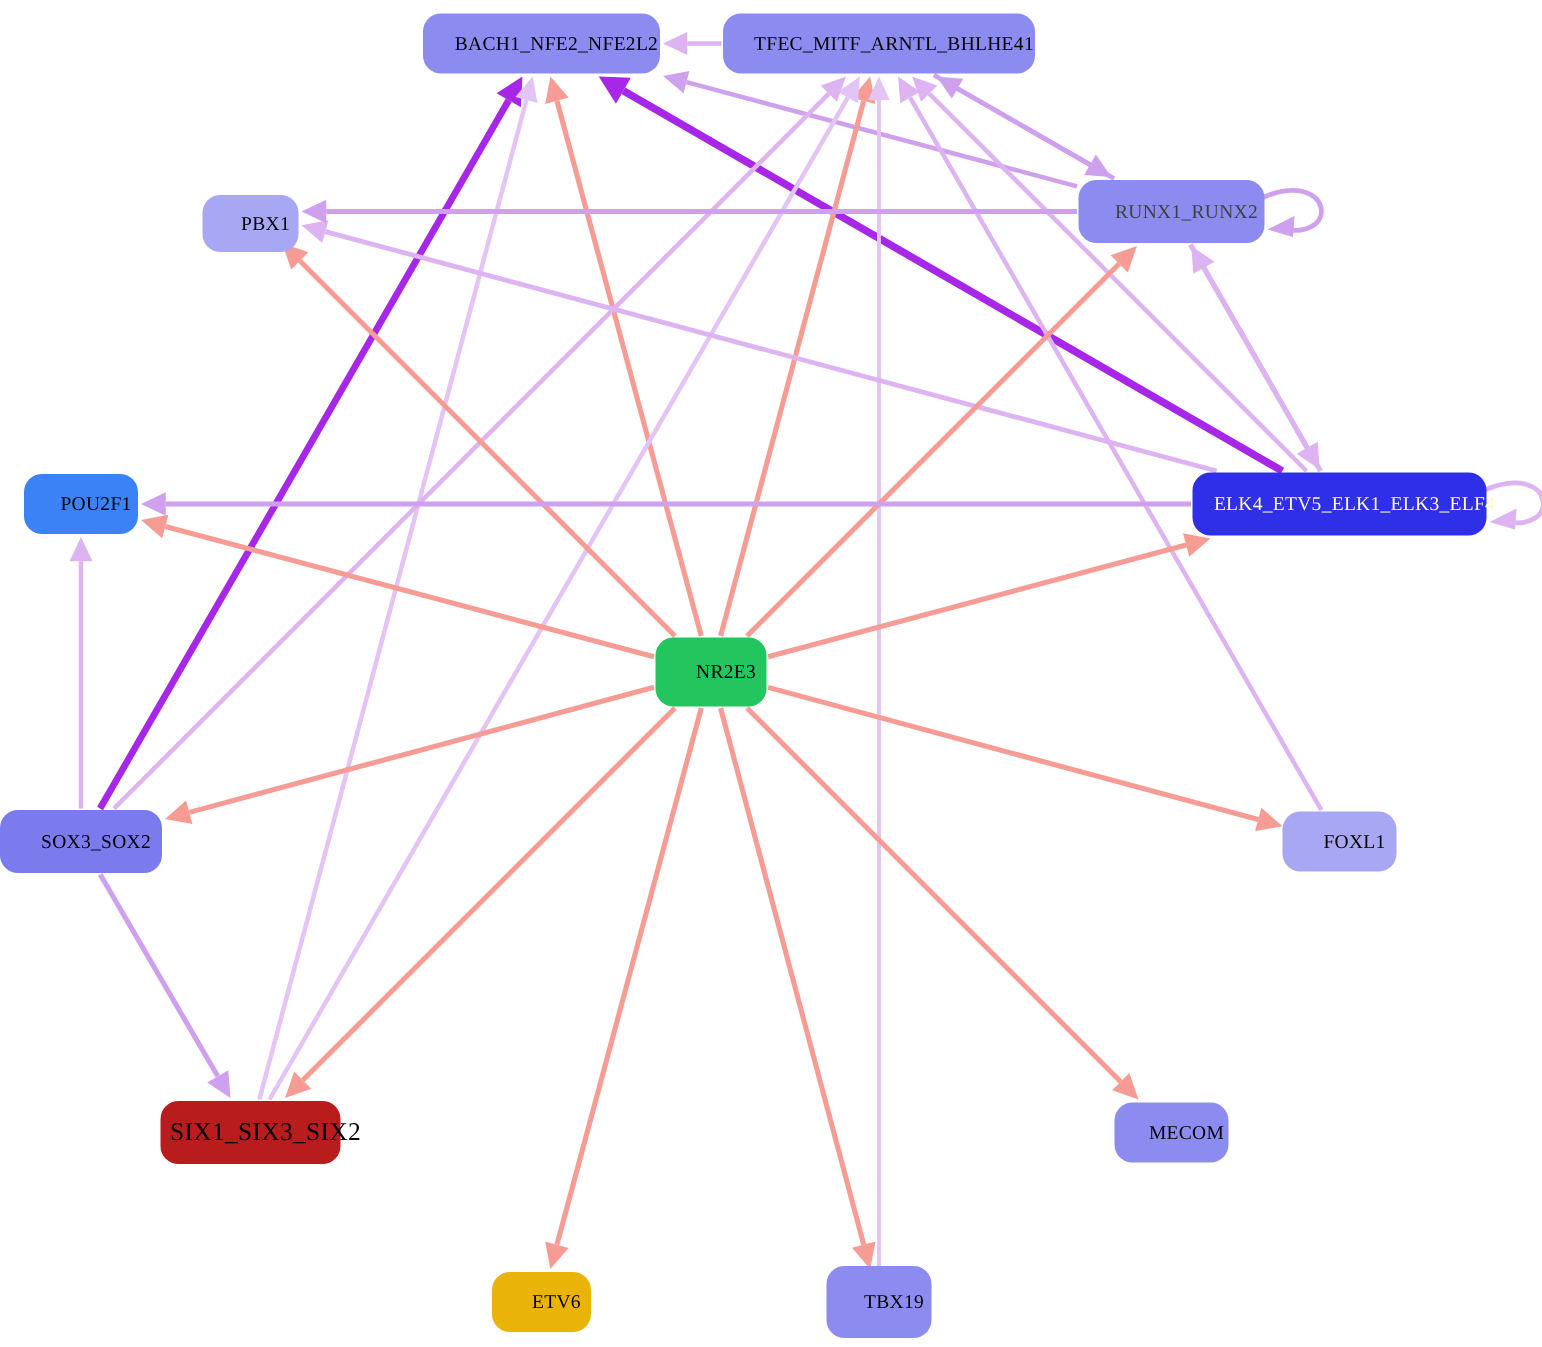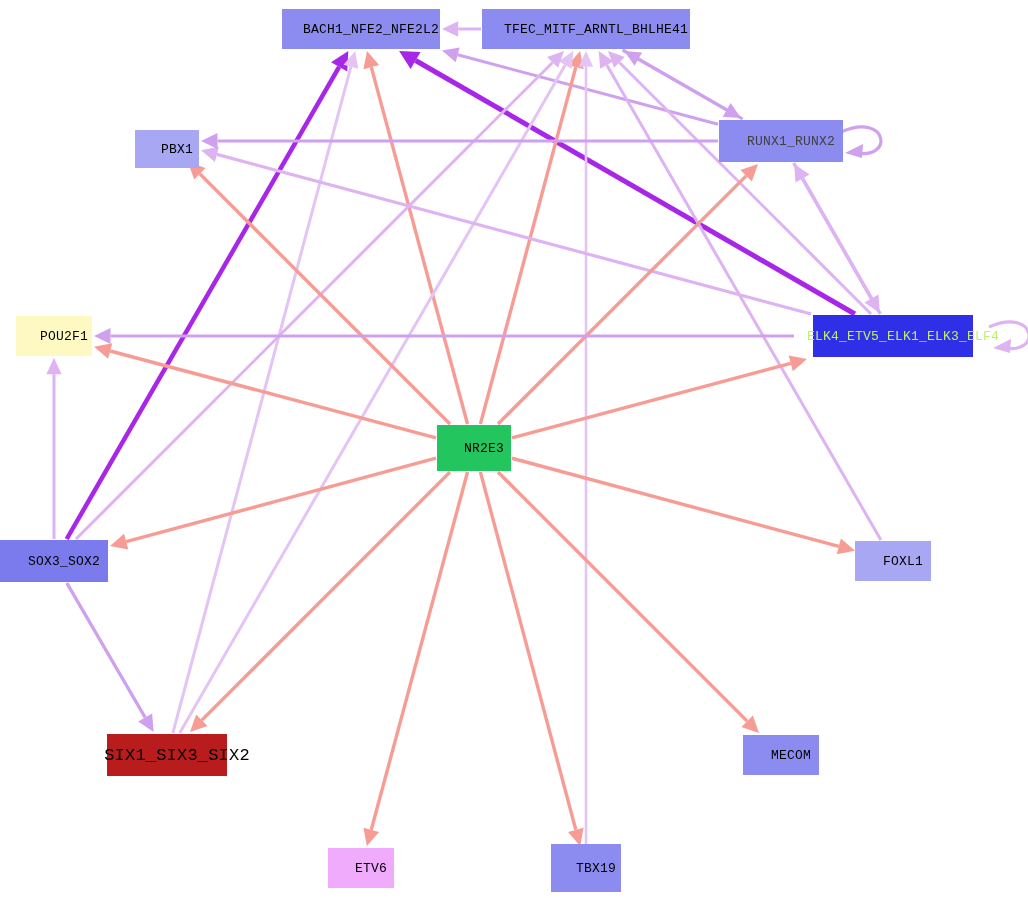--- a/index.html
+++ b/index.html
@@ -1,21 +1,21 @@
 <!DOCTYPE html>
 <html><head>
 <meta charset="utf-8">
 <style>
   html,body{margin:0;padding:0;background:#ffffff;}
   body{width:1028px;height:898px;font-family:"Liberation Sans",sans-serif;overflow:hidden;}
   #graph{position:relative;width:1028px;height:898px;background:#ffffff;}
   #edge-layer{position:absolute;left:0;top:0;width:1028px;height:898px;}
   .node{position:absolute;box-sizing:border-box;display:flex;align-items:center;
-        justify-content:center;border-radius:0;white-space:nowrap;
-        font-family:Liberation Mono, monospace;font-size:13px;letter-spacing:.2px;
+        justify-content:center;border-radius:12px;white-space:nowrap;
+        font-family:Liberation Serif, serif;font-size:13px;letter-spacing:.2px;
         color:#000000;transform:translate(-50%,-50%);z-index:5;padding-left:20px;}
 </style>
 </head>
 <body>
 
 <div id="graph">
   <svg id="edge-layer" viewBox="0 0 1028 898" xmlns="http://www.w3.org/2000/svg">
       <g>
         <line x1="481" y1="29" x2="458.2" y2="28.999999999999996" stroke="#ddb3f2" stroke-width="3" stroke-linecap="butt"></line>
         <polygon points="442,29 458.2,21.349999999999994 458.2,36.65" fill="#ddb3f2"></polygon>
@@ -146,22 +146,22 @@
       </g>
       <g>
         <line x1="480.4" y1="472" x2="575.8149073099421" y2="829.8059024122831" stroke="#f79c94" stroke-width="3.4" stroke-linecap="butt"></line>
         <polygon points="580.1333333333333,846 567.978741949776,831.8955465083274 583.6510726701082,827.7162583162389" fill="#f79c94"></polygon>
       </g>
     </svg>
 <div class="node" style="left: 361px; top: 29px; width: 158px; height: 40px; background: rgb(140, 140, 240); color: rgb(0, 0, 0); font-size: 13px;">BACH1_NFE2_NFE2L2</div>
     <div class="node" style="left: 586px; top: 29px; width: 208px; height: 40px; background: rgb(140, 140, 240); color: rgb(0, 0, 0); font-size: 13px;">TFEC_MITF_ARNTL_BHLHE41</div>
     <div class="node" style="left: 167px; top: 149px; width: 64px; height: 38px; background: rgb(167, 167, 243); color: rgb(0, 0, 0); font-size: 13px;">PBX1</div>
     <div class="node" style="left: 781px; top: 141px; width: 124px; height: 42px; background: rgb(140, 140, 240); color: #404040; font-size: 13px;">RUNX1_RUNX2</div>
-    <div class="node" style="left: 54px; top: 336px; width: 76px; height: 40px; background: #fef9c3; color: rgb(0, 0, 0); font-size: 13px;">POU2F1</div>
-    <div class="node" style="left: 893px; top: 336px; width: 160px; height: 42px; background: rgb(47, 47, 232); color: #bef264; font-size: 13px; text-align: center;">ELK4_ETV5_ELK1_ELK3_ELF4</div>
+    <div class="node" style="left: 54px; top: 336px; width: 76px; height: 40px; background: #3b82f6; color: rgb(0, 0, 0); font-size: 13px;">POU2F1</div>
+    <div class="node" style="left: 893px; top: 336px; width: 196px; height: 42px; background: rgb(47, 47, 232); color: #fef9c3; font-size: 13px; text-align: center;">ELK4_ETV5_ELK1_ELK3_ELF4</div>
     <div class="node" style="left: 474px; top: 448px; width: 74px; height: 46px; background: #22c55e; color: rgb(0, 0, 0); font-size: 13px;">NR2E3</div>
     <div class="node" style="left: 54px; top: 561px; width: 108px; height: 42px; background: rgb(123, 123, 238); color: rgb(0, 0, 0); font-size: 13px;">SOX3_SOX2</div>
     <div class="node" style="left: 893px; top: 561px; width: 76px; height: 40px; background: rgb(167, 167, 243); color: rgb(0, 0, 0); font-size: 13px;">FOXL1</div>
     <div class="node" style="left: 167px; top: 755px; width: 120px; height: 42px; background: #b91c1c; color: rgb(0, 0, 0); font-size: 17px;">SIX1_SIX3_SIX2</div>
     <div class="node" style="left: 781px; top: 755px; width: 76px; height: 40px; background: rgb(140, 140, 240); color: rgb(0, 0, 0); font-size: 13px;">MECOM</div>
-    <div class="node" style="left: 361px; top: 868px; width: 66px; height: 40px; background: #f0abfc; color: rgb(0, 0, 0); font-size: 13px;">ETV6</div>
+    <div class="node" style="left: 361px; top: 868px; width: 66px; height: 40px; background: #eab308; color: rgb(0, 0, 0); font-size: 13px;">ETV6</div>
     <div class="node" style="left: 586px; top: 868px; width: 70px; height: 48px; background: rgb(140, 140, 240); color: rgb(0, 0, 0); font-size: 13px;">TBX19</div>
   </div>
 
 </body></html>

